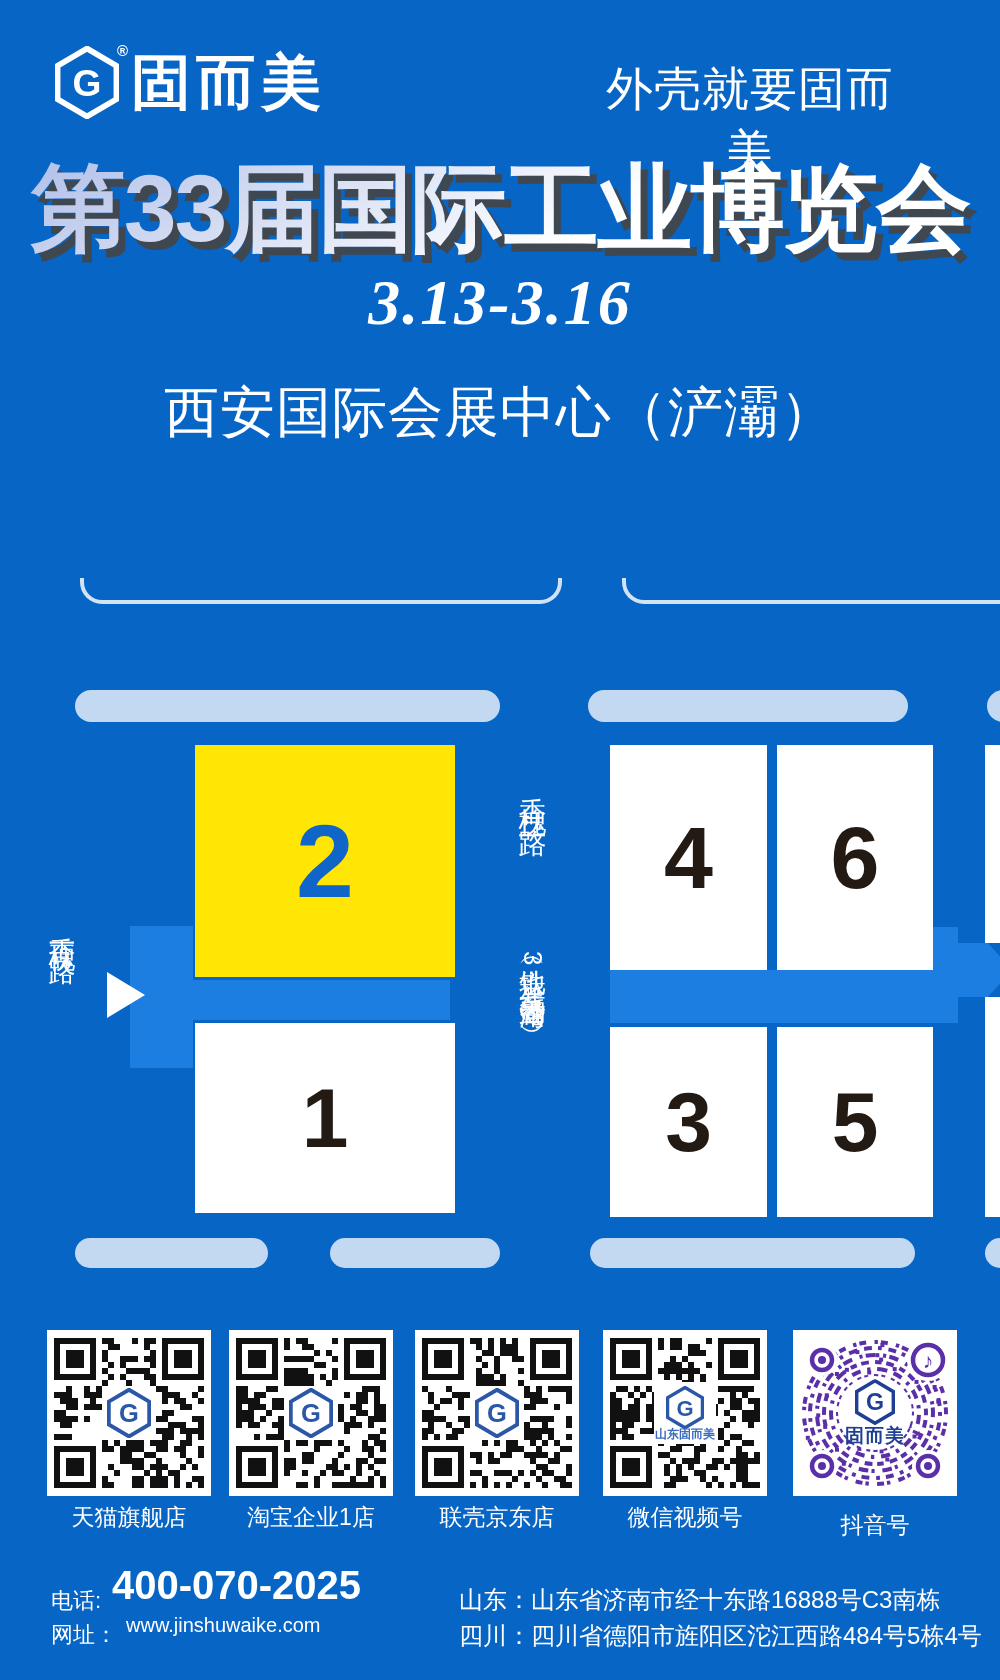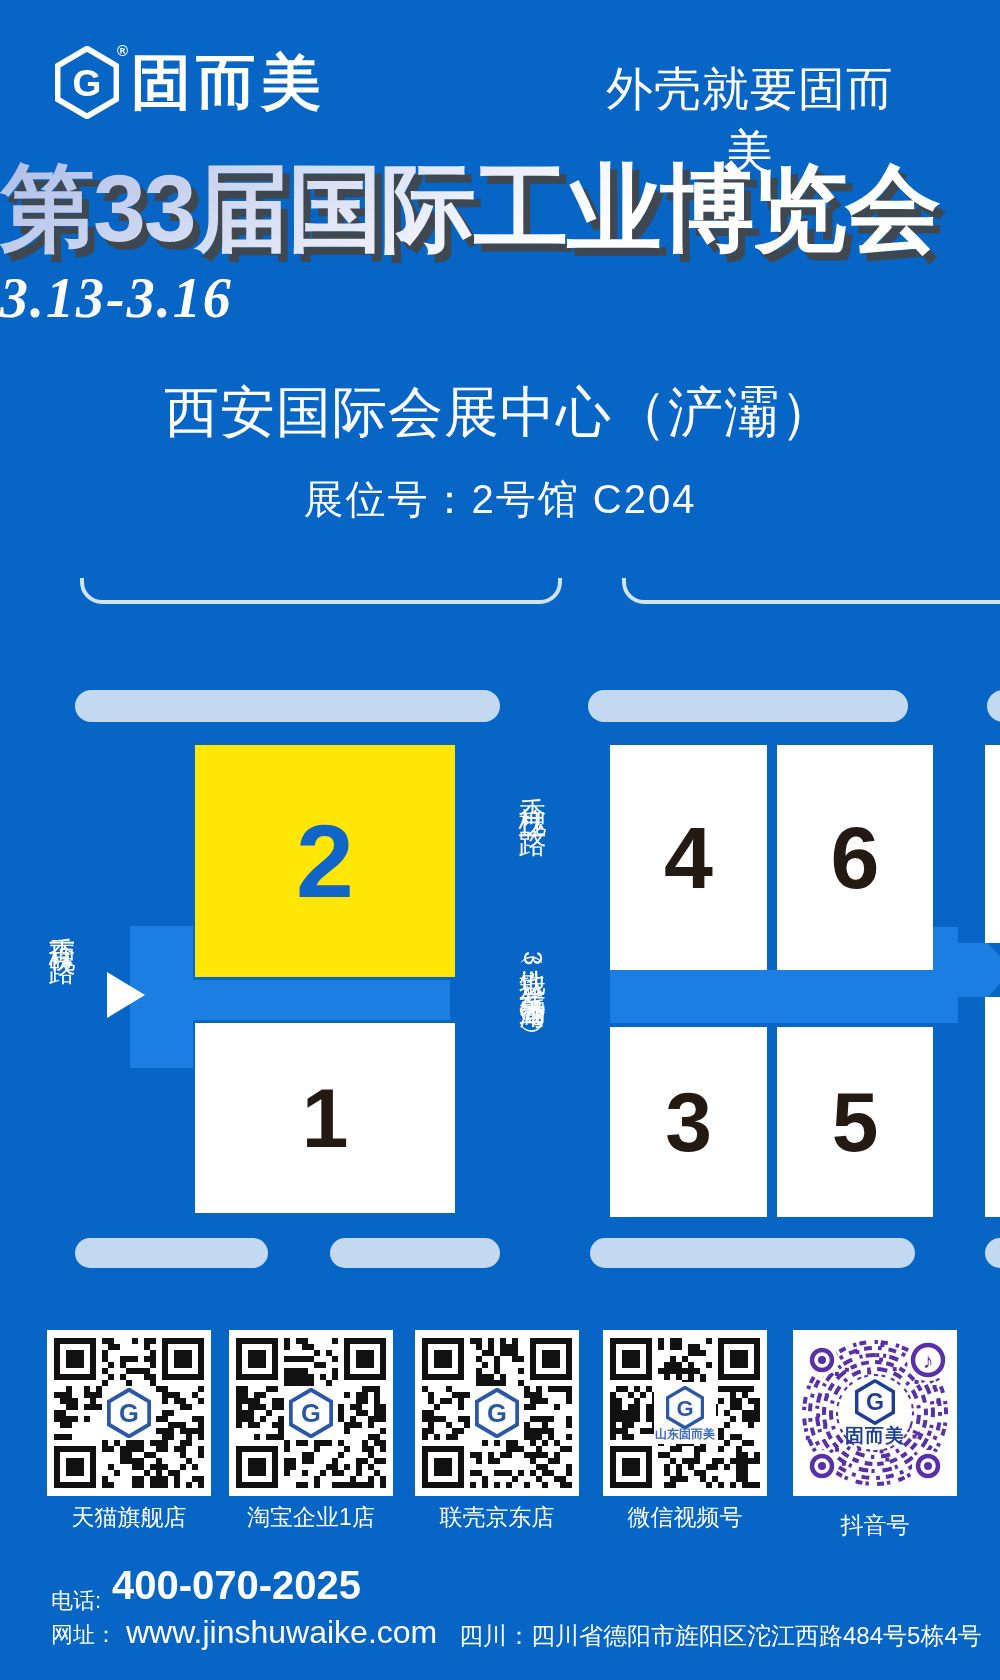--- a/index.html
+++ b/index.html
@@ -7,30 +7,30 @@
           font-family:"Liberation Sans",sans-serif;color:#fff;margin:0 auto;}
   .abs{position:absolute;}
 
   
   .logo-wrap{left:55px;top:46px;width:64px;height:74px;}
   .reg-mark{left:117px;top:42px;font-size:15px;font-weight:700;}
   .brand-name{left:131px;top:46px;font-size:60px;font-weight:800;letter-spacing:5px;line-height:74px;}
   .slogan{left:600px;top:58px;width:300px;font-size:47px;font-weight:500;text-align:center;letter-spacing:1px;}
 
   
-  .main-title{left:0;top:146px;width:1000px;text-align:left;font-size:95px;font-weight:900;
+  .main-title{left:0;top:146px;width:1000px;text-align:center;font-size:95px;font-weight:900;
               letter-spacing:-2px;white-space:nowrap;color:#fff;text-shadow:7px 8px 0 #3f4750;}
   @supports ((-webkit-background-clip:text)){
     .main-title{background:linear-gradient(150deg,#b3c1e9 5%,#ffffff 60%);
       -webkit-background-clip:text;-webkit-text-fill-color:transparent;
       text-shadow:none;filter:drop-shadow(7px 8px 0 #3f4750);}
   }
-  .date-line{left:0;top:266px;width:1000px;text-align:left;
+  .date-line{left:0;top:266px;width:1000px;text-align:center;
              font-family:"Liberation Serif",serif;font-style:italic;font-weight:700;
-             font-size:56px;letter-spacing:2px;}
+             font-size:64px;letter-spacing:2px;}
   .venue-line{left:0;top:376px;width:1000px;text-align:center;font-size:55px;font-weight:500;letter-spacing:1px;}
   .booth-line{left:0;top:472px;width:1000px;text-align:center;font-size:40px;font-weight:400;letter-spacing:2px;}
 
   
   .curve{height:22px;border:4px solid rgba(255,255,255,.82);border-top:none;}
   .curve-left{left:80px;top:578px;width:474px;border-radius:0 0 22px 22px;}
   .curve-right{left:622px;top:578px;width:430px;border-right:none;border-radius:0 0 0 22px;}
   .top-road-label{left:420px;top:597px;width:280px;text-align:center;font-size:36px;font-weight:500;letter-spacing:2px;}
 
   .pale{background:#c3d9f1;border-radius:16px;height:32px;top:690px;}
@@ -85,41 +85,40 @@
   .qr-center.withtext{width:62px;height:62px;}
   .qr-center .sub{font-size:12px;color:#3a6bc0;font-weight:700;white-space:nowrap;line-height:11px;}
   .douyin-center{position:absolute;left:50%;top:50%;transform:translate(-50%,-50%);
                  display:flex;flex-direction:column;align-items:center;color:#1f3f94;}
   .douyin-center .dy-name{font-size:19px;font-weight:800;letter-spacing:1px;line-height:22px;}
 
   
   .phone-label{left:51px;top:1586px;font-size:22px;}
   .phone-number{left:112px;top:1563px;font-size:40px;font-weight:700;letter-spacing:0;}
   .web-label{left:51px;top:1620px;font-size:22px;}
-  .website{left:126px;top:1614px;font-size:32px;}
+  .website{left:126px;top:1614px;font-size:20px;}
   .addr{left:459px;width:540px;font-size:24px;letter-spacing:0;}
   .addr.a0{top:1584px;} .addr.a1{top:1620px;}
 </style>
 </head>
 <body>
 
 <div class="poster">
 
   <div class="abs logo-wrap"><svg width="64" viewBox="0 0 100 114" xmlns="http://www.w3.org/2000/svg">
         <polygon points="50,4 96,31 96,83 50,110 4,83 4,31" fill="none" stroke="#ffffff" stroke-width="9"></polygon>
         <text x="50" y="78" font-size="58" font-weight="bold" text-anchor="middle" fill="#ffffff" font-family="Liberation Sans, sans-serif">G</text>
       </svg></div>
   <div class="abs reg-mark">®</div>
   <div class="abs brand-name">固而美</div>
   <div class="abs slogan">外壳就要固而美</div>
 
   <div class="abs main-title">第33届国际工业博览会</div>
   <div class="abs date-line">3.13-3.16</div>
   <div class="abs venue-line">西安国际会展中心（浐灞）</div>
-  <div class="abs booth-line">展位号：2号馆 C204</div>
 
   <div class="abs curve curve-left"></div>
   <div class="abs curve curve-right"></div>
 
   <div class="abs pale b1"></div>
   <div class="abs pale b2"></div>
   <div class="abs pale b3"></div>
 
   <div class="abs road v-band"></div>
   <div class="abs road seg-left"></div>
@@ -985,15 +984,16 @@
   <div class="abs qr-label l0">天猫旗舰店</div>
   <div class="abs qr-label l1">淘宝企业1店</div>
   <div class="abs qr-label l2">联壳京东店</div>
   <div class="abs qr-label l3">微信视频号</div>
   <div class="abs qr-label l4">抖音号</div>
 
   <div class="abs phone-label">电话:</div>
   <div class="abs phone-number">400-070-2025</div>
   <div class="abs web-label">网址：</div>
   <div class="abs website">www.jinshuwaike.com</div>
+  <div class="abs addr a0"><span>山东：</span><span>山东省济南市经十东路16888号C3南栋</span></div>
   <div class="abs addr a1"><span>四川：</span><span>四川省德阳市旌阳区沱江西路484号5栋4号</span></div>
 
 </div>
 
 </body></html>

